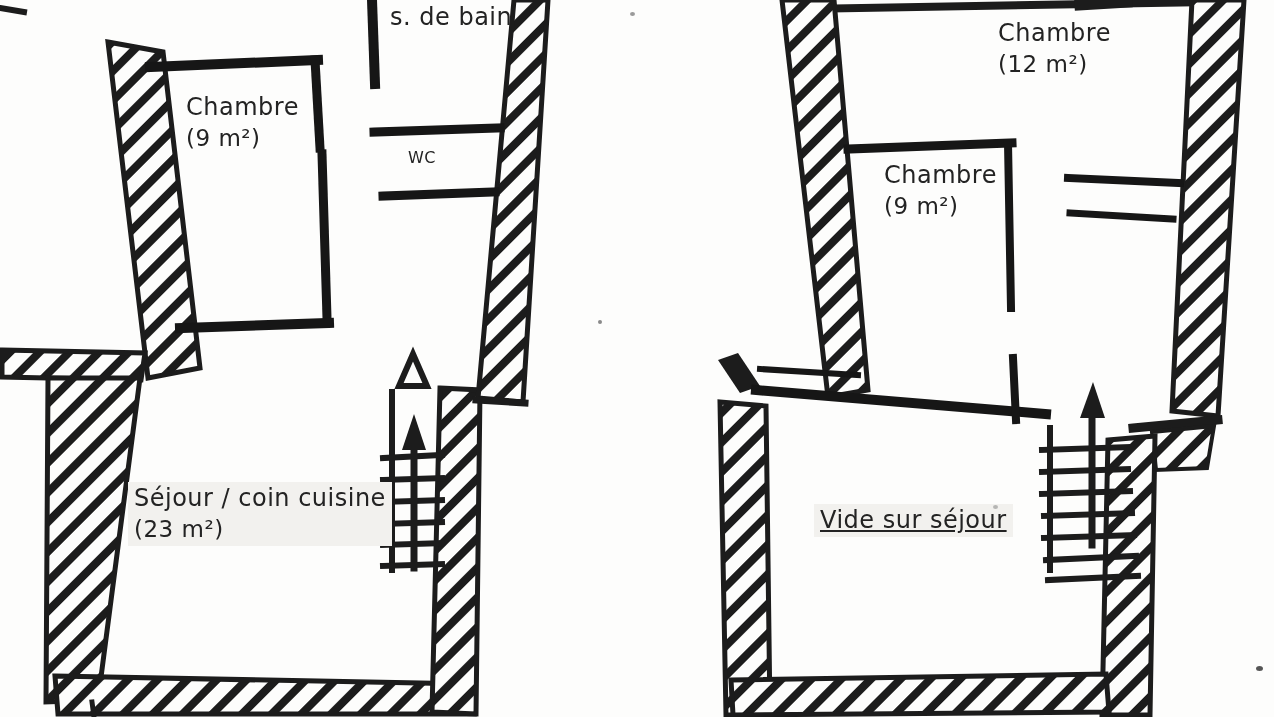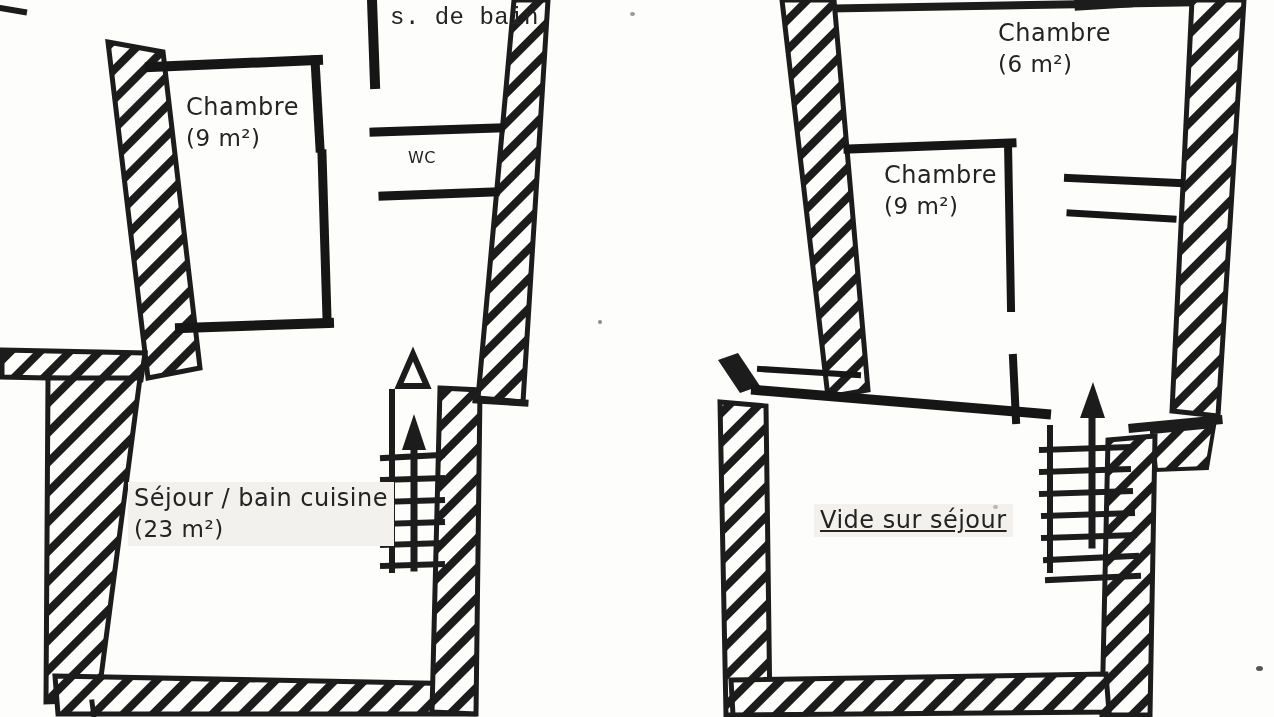--- a/index.html
+++ b/index.html
@@ -128,41 +128,41 @@
         <path d="M1046,560 L1136,556" stroke-width="6"></path>
         <path d="M1048,580 L1138,576" stroke-width="6"></path>
       </g>
       <g>
         <path d="M1092,545 L1092,402" stroke="#1c1c1c" stroke-width="7" fill="none"></path>
         <polygon points="1093,382 1080,418 1105,418" fill="#1c1c1c"></polygon>
       </g>
     </g>
   </svg>
 
-  <div class="room-label" style="left:390px;top:2px;font-family:Liberation Mono, monospace;">
+  <div class="room-label" style="left:390px;top:2px;">
     <div>s. de bain</div>
   </div>
 
   <div class="room-label" style="left:186px;top:92px;">
     <div>Chambre</div>
     <div class="area">(9 m²)</div>
   </div>
 
   <div class="room-label label-wc" style="left:408px;top:142px;">
     <div>WC</div>
   </div>
 
   <div class="room-label shaded" style="left:128px;top:482px;">
-    <div>Séjour / bain cuisine</div>
+    <div>Séjour / coin cuisine</div>
     <div class="area">(23 m²)</div>
   </div>
 
   <div class="room-label" style="left:998px;top:18px;">
     <div>Chambre</div>
-    <div class="area">(6 m²)</div>
+    <div class="area">(12 m²)</div>
   </div>
 
   <div class="room-label" style="left:884px;top:160px;">
     <div>Chambre</div>
     <div class="area">(9 m²)</div>
   </div>
 
   <div class="room-label shaded" style="left:814px;top:504px;text-decoration:underline;">
     <div>Vide sur séjour</div>
   </div>

